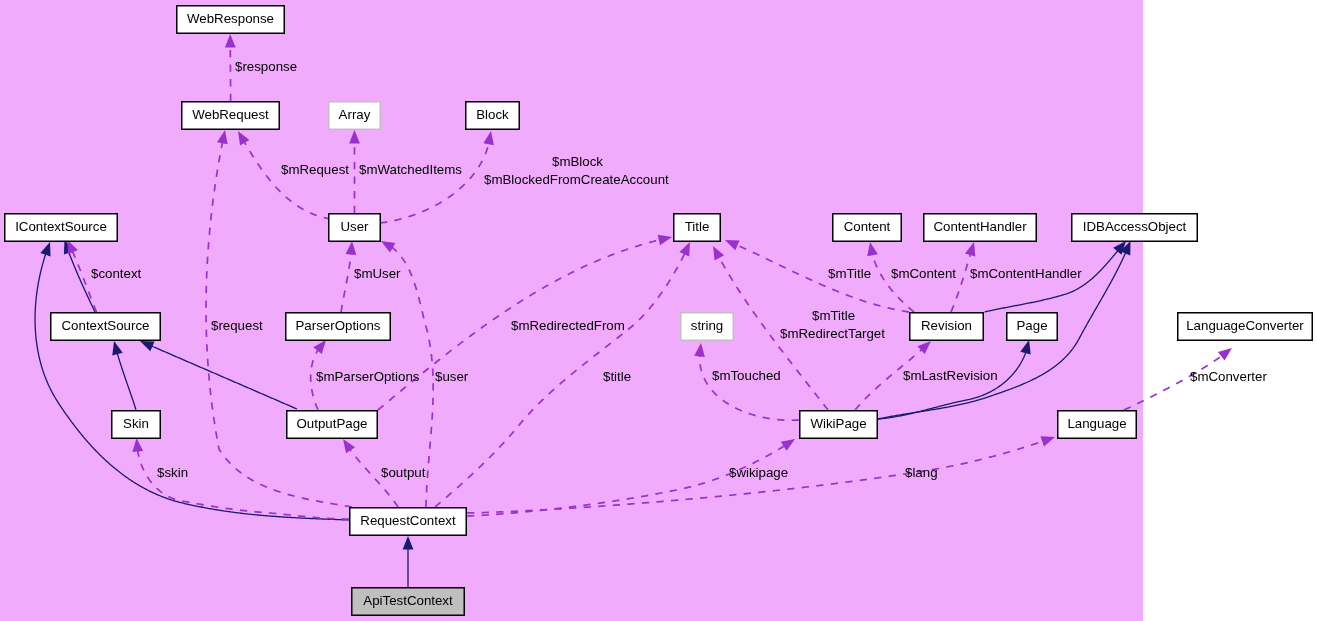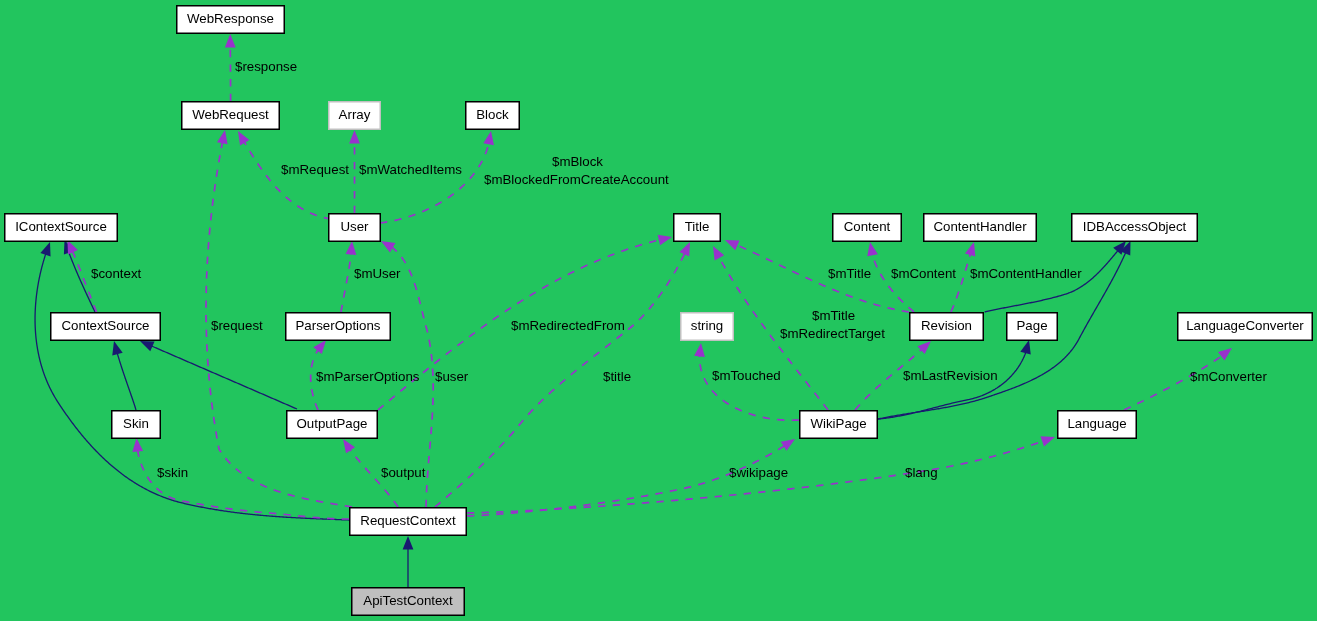--- a/index.html
+++ b/index.html
@@ -1,18 +1,18 @@
 <!DOCTYPE html>
 <html><head>
 <meta charset="utf-8">
 <title>ApiTestContext Collaboration Diagram</title>
 <style>
   html,body{margin:0;padding:0;background:#ffffff;-webkit-font-smoothing:antialiased;}
   body{width:1317px;height:621px;overflow:hidden;font-family:"Liberation Sans",sans-serif;}
-  #diagram{position:relative;width:1317px;height:621px;background:#22c55e;}
+  #diagram{position:relative;width:1143px;height:621px;background:#f0abfc;}
   svg{display:block;shape-rendering:geometricPrecision;}
   .nodebox{fill:#ffffff;stroke:#000000;stroke-width:1.5;}
   .nodebox.placeholder{stroke:#c0c0c0;stroke-width:1.5;}
   .nodebox.highlight{fill:#bfbfbf;}
   .nodelabel{font-family:"Liberation Sans",sans-serif;font-size:13.3px;fill:#000000;text-anchor:middle;}
   .edgelabel{font-family:"Liberation Sans",sans-serif;font-size:13.3px;fill:#000000;}
   .e-inherit{fill:none;stroke:#191970;stroke-width:1.3;}
   .e-usage{fill:none;stroke:#9932cc;stroke-width:1.7;stroke-dasharray:7.3 7.3;}
   .a-inherit{fill:#191970;stroke:none;}
   .a-usage{fill:#9932cc;stroke:none;}

